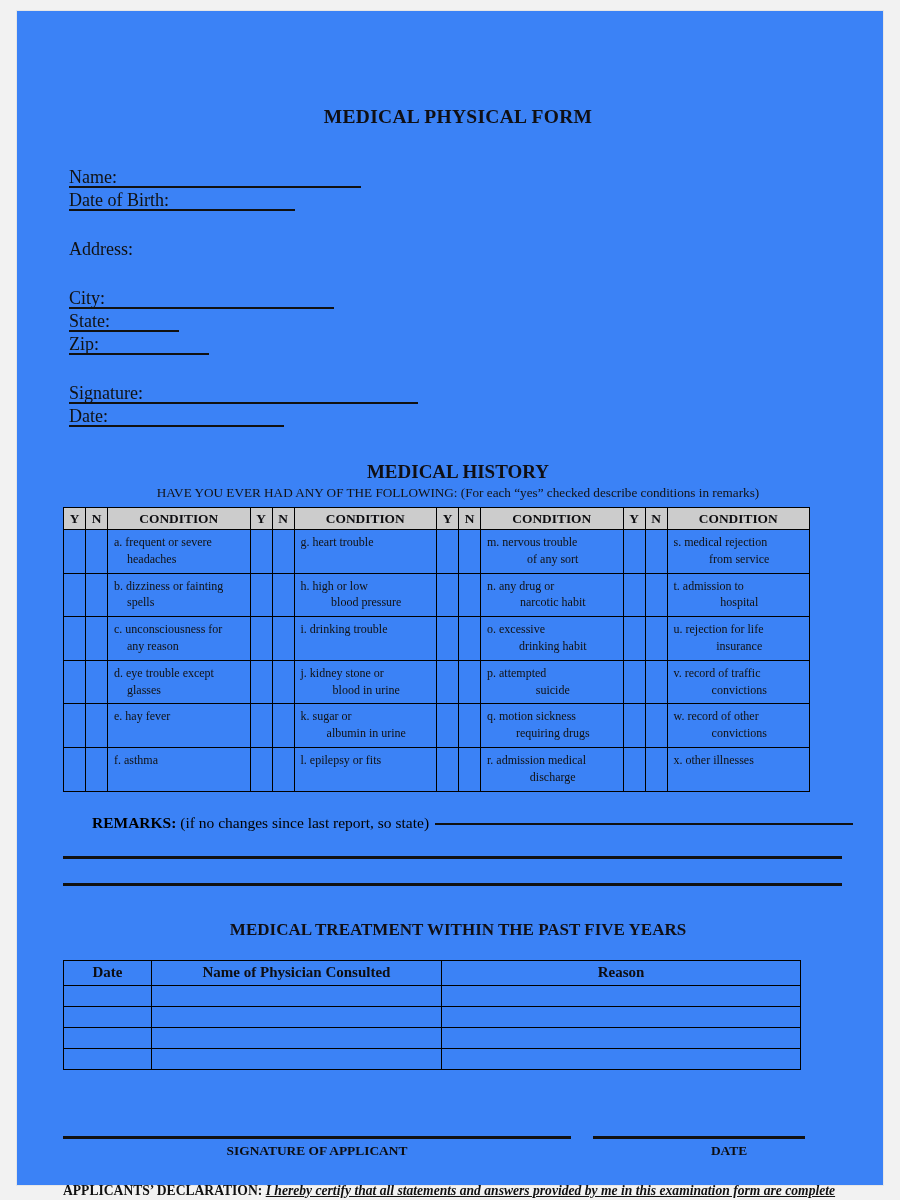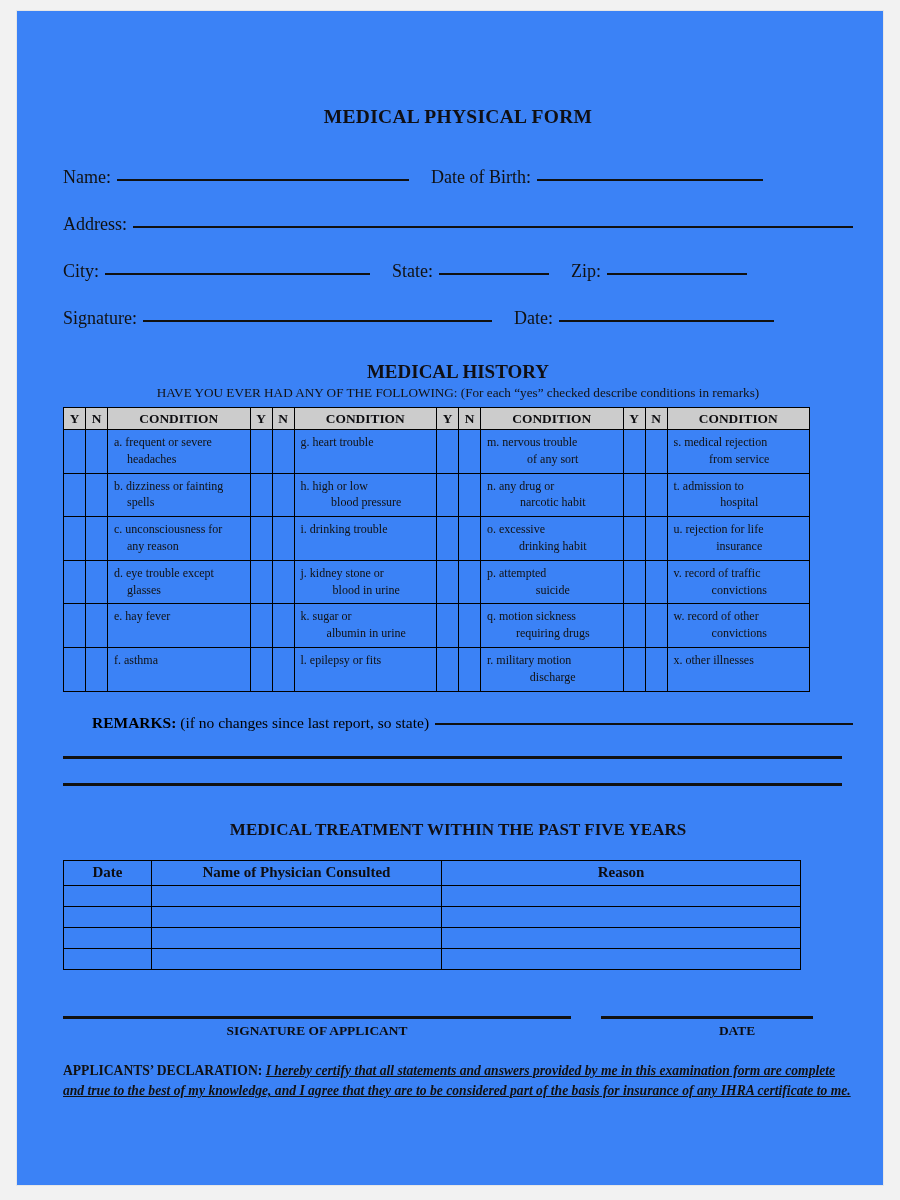--- a/index.html
+++ b/index.html
@@ -39,20 +39,21 @@
     color: #100f14;
   }
 
   
   .field-row {
     display: flex;
     align-items: baseline;
     font-size: 18px;
     color: #111;
     margin-top: 26px;
+    flex-direction: column;
   }
   .field-row.r1 { margin-top: 39px; }
   .fld-label { white-space: pre; }
   .rule {
     border-bottom: 2px solid #111;
     height: 1px;
     margin-left: 6px;
     margin-right: 0;
     position: relative;
     top: -2px;
@@ -154,21 +155,21 @@
     font-weight: bold;
     text-align: center;
     height: 25px;
     color: #0d0d10;
   }
   table.treat td { height: 21px; }
   table.treat .c-date { width: 88px; }
   table.treat .c-phys { width: 290px; }
 
   
-  .sig-block { margin-top: 46px; display: flex; gap: 8px; }
+  .sig-block { margin-top: 66px; display: flex; }
   .sig-left { width: 508px; }
   .sig-right { width: 212px; margin-left: 22px; }
   .sig-rule { border-bottom: 3.2px solid #111; height: 1px; }
   .sig-cap {
     text-align: center;
     font-weight: bold;
     font-size: 13.4px;
     padding-top: 4px;
     color: #0d0d10;
   }
@@ -320,21 +321,21 @@
             </tr>
             <tr class="body-row">
               <td class="yn"></td>
               <td class="yn"></td>
               <td class="cond"><span>f. asthma</span></td>
               <td class="yn"></td>
               <td class="yn"></td>
               <td class="cond"><span>l. epilepsy or fits</span></td>
               <td class="yn"></td>
               <td class="yn"></td>
-              <td class="cond"><span>r. military motion</span><span class="l2c">discharge</span></td>
+              <td class="cond"><span>r. admission medical</span><span class="l2c">discharge</span></td>
               <td class="yn"></td>
               <td class="yn"></td>
               <td class="cond"><span>x. other illnesses</span></td>
             </tr>
           </tbody>
       </table>
 
       <div class="remarks-line">
         <span class="remarks-label">REMARKS:</span>
         <span class="remarks-rest"> (if no changes since last report, so state)</span>

